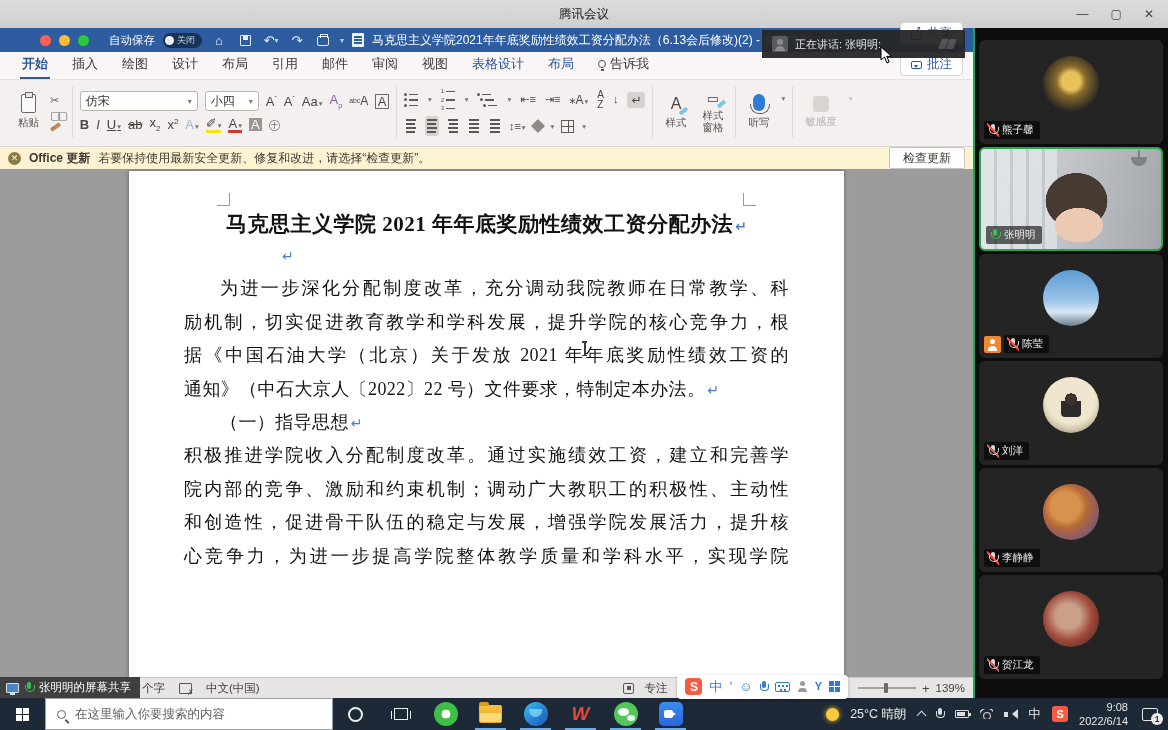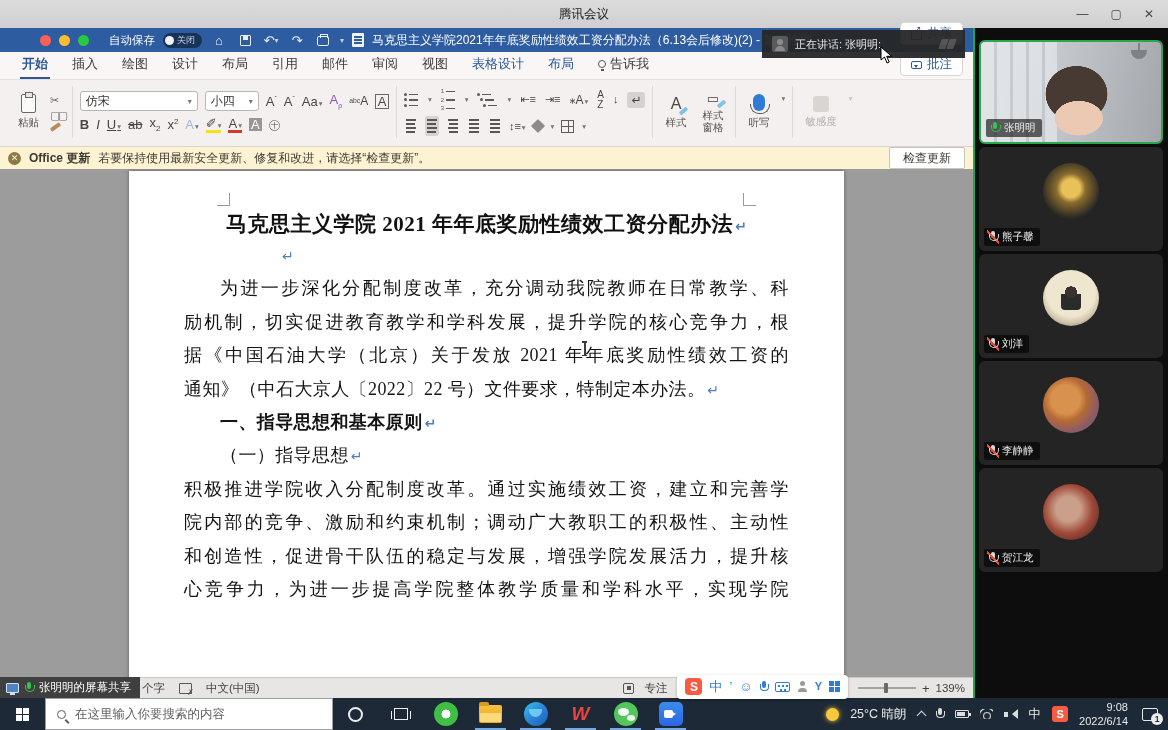--- a/index.html
+++ b/index.html
@@ -506,21 +506,20 @@
         <div class="page">
           <span class="crop cl"></span>
           <span class="crop cr"></span>
           <div class="doc-title"><span>马克思主义学院 2021 年年底奖励性绩效工资分配办法</span><span class="pmark">↵</span></div>
           <div class="doc-lines" id="doclines">
               <div class="line after-title"><span></span><span class="pmark">↵</span></div>
               <div class="line fill indent"><span>为进一步深化分配制度改革，充分调动我院教师在日常教学、科</span></div>
               <div class="line fill"><span>励机制，切实促进教育教学和学科发展，提升学院的核心竞争力，根</span></div>
               <div class="line fill"><span>据《中国石油大学（北京）关于发放 2021 年年底奖励性绩效工资的</span></div>
               <div class="line "><span>通知》（中石大京人〔2022〕22 号）文件要求，特制定本办法。</span><span class="pmark">↵</span></div>
-              <div class="line bold indent"><span>一、指导思想和基本原则</span><span class="pmark">↵</span></div>
               <div class="line indent"><span>（一）指导思想</span><span class="pmark">↵</span></div>
               <div class="line fill"><span>积极推进学院收入分配制度改革。通过实施绩效工资，建立和完善学</span></div>
               <div class="line fill"><span>院内部的竞争、激励和约束机制；调动广大教职工的积极性、主动性</span></div>
               <div class="line fill"><span>和创造性，促进骨干队伍的稳定与发展，增强学院发展活力，提升核</span></div>
               <div class="line fill"><span>心竞争力，为进一步提高学院整体教学质量和学科水平，实现学院</span></div>
             </div>
         </div>
         <span class="ibeam">
             <i></i>
           </span>
@@ -566,35 +565,45 @@
       </div>
 
       <div class="share-banner">
         <span class="mon-ic"></span>
         <span class="mic on"></span>
         <span>张明明的屏幕共享</span>
       </div>
     </div>
 
     <div class="sidebar" id="participants">
+        <div class="tile">
+          <div class="avatar av-gold-figure"></div>
+          <span class="namebar">
+            <span class="mic">
+              <i class="slash"></i>
+            </span>
+            <span>熊子馨</span>
+          </span>
+        </div>
         <div class="tile speaking">
           <div class="photo-office"></div>
           <span class="lamp"></span>
           <span class="namebar">
             <span class="mic on"></span>
             <span>张明明</span>
           </span>
         </div>
         <div class="tile">
-          <div class="avatar av-gold-figure"></div>
-          <span class="namebar">
+          <div class="avatar av-blue-sky"></div>
+          <span class="member-badge"></span>
+          <span class="namebar shift">
             <span class="mic">
               <i class="slash"></i>
             </span>
-            <span>熊子馨</span>
+            <span>陈莹</span>
           </span>
         </div>
         <div class="tile">
           <div class="avatar av-vintage-photo"></div>
           <span class="namebar">
             <span class="mic">
               <i class="slash"></i>
             </span>
             <span>刘洋</span>
           </span>

